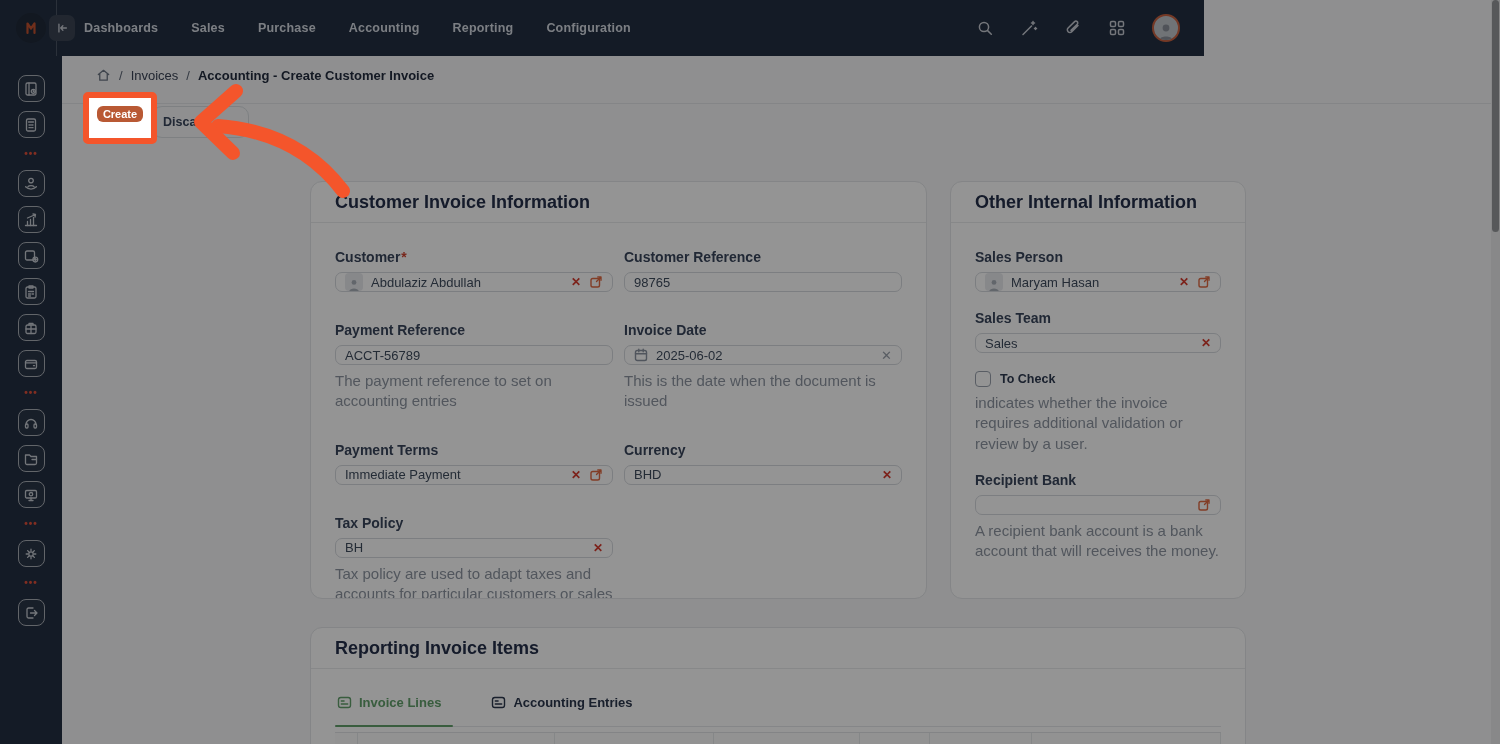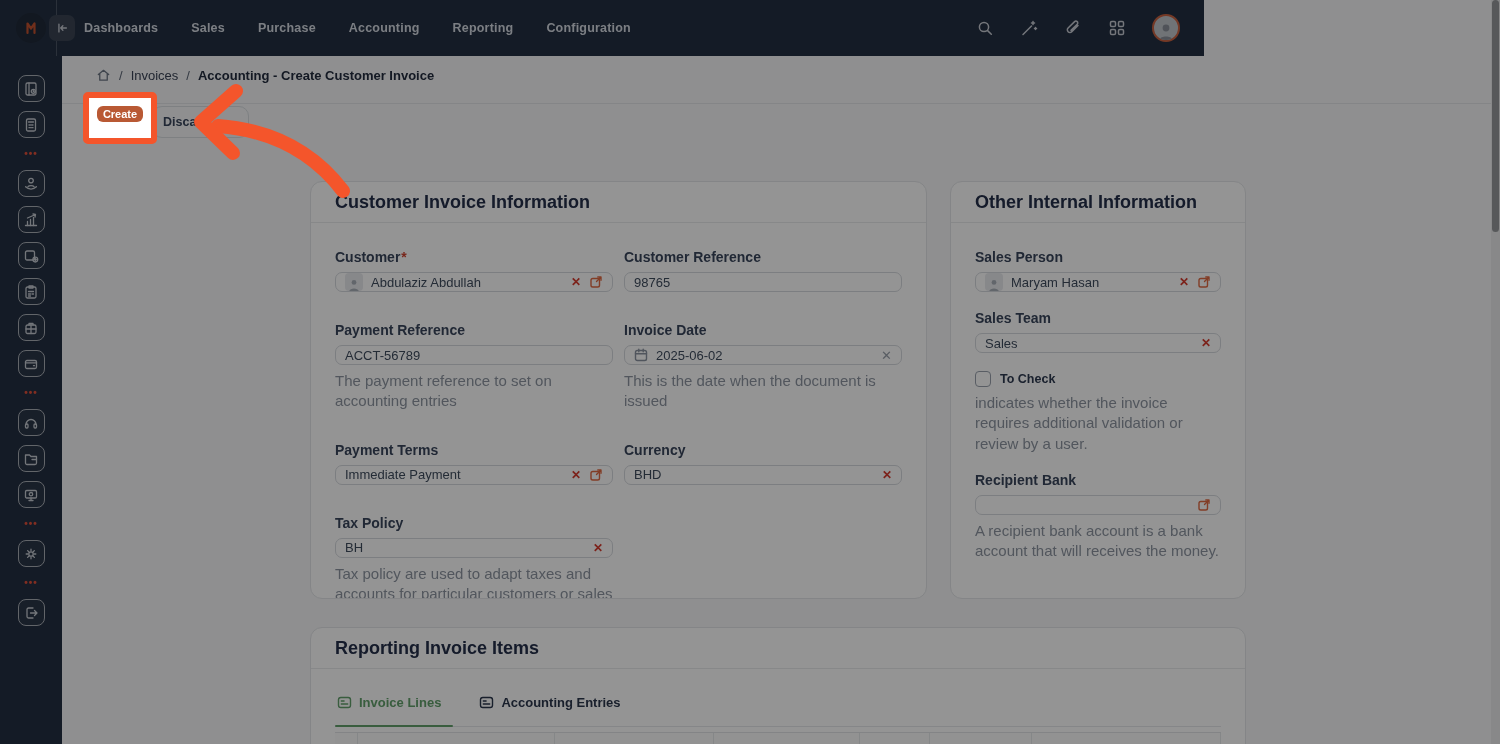--- a/index.html
+++ b/index.html
@@ -65,21 +65,21 @@
     display:flex; align-items:flex-end; justify-content:center; overflow:hidden; }
   .ico14 { width:14px; height:14px; flex:none; display:flex; cursor:pointer; }
   .ico14 svg { stroke:#e06a42; fill:none; stroke-width:1.4; stroke-linecap:round; stroke-linejoin:round; }
   .ico14.gray svg { stroke:#8b93a0; cursor:default; }
   .checkrow { display:flex; align-items:center; gap:9px; }
   .checkbox { width:16px; height:16px; border:1.6px solid #99a1ad; border-radius:4px; background:#fff; cursor:pointer; flex:none; }
   .checklabel { font-size:12.5px; font-weight:700; color:#2e3a50; }
 
   
   .tabs-wrap { padding:26px 24px 0 24px; }
-  .tabs { display:flex; gap:24px; border-bottom:1px solid #e5e7ea; }
+  .tabs { display:flex; gap:36px; border-bottom:1px solid #e5e7ea; }
   .tab { display:flex; align-items:center; gap:7px; font-size:13px; font-weight:700;
     padding:0 12px 16px 2px; cursor:pointer; position:relative; color:#2c374d; }
   .tab.active { color:#62a06c; }
   .tab.active::after { content:""; position:absolute; left:0; right:0; bottom:-1px; height:2.5px; background:#62a06c; border-radius:2px; }
   .tab svg { width:15px; height:15px; stroke:currentColor; fill:none; stroke-width:1.4; stroke-linecap:round; stroke-linejoin:round; }
   .items-table-head { margin-top:5px; height:40px; background:#fbfbfc; border-top:1px solid #e2e4e7;
     display:flex; }
   .items-table-head .tcol { border-right:1px solid #e6e8ea; height:100%; }
 
   

